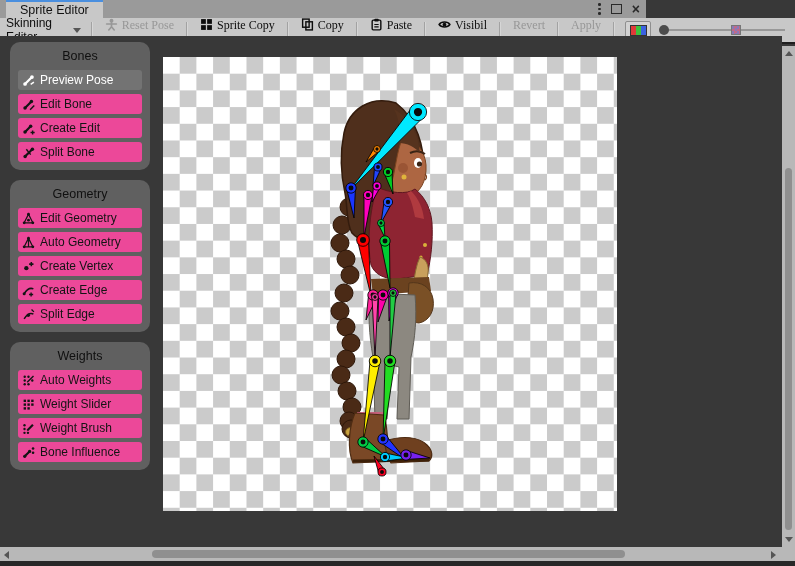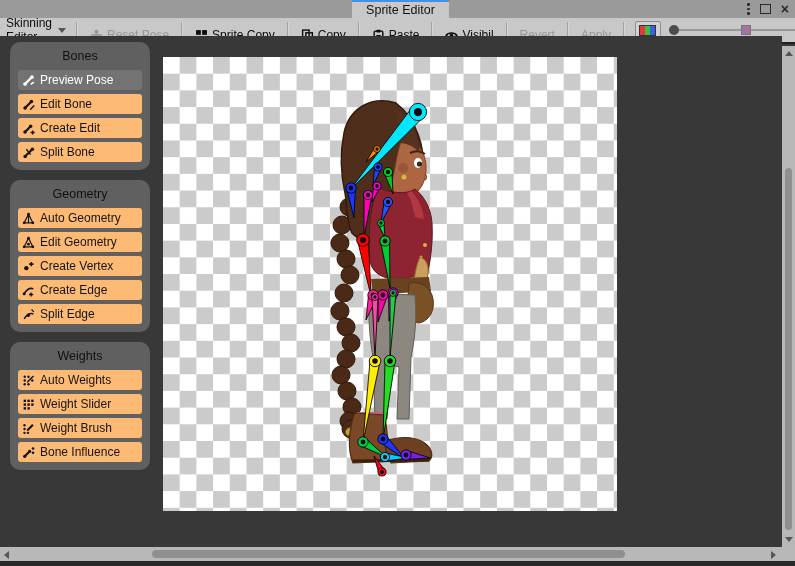--- a/index.html
+++ b/index.html
@@ -2,35 +2,35 @@
 <html><head>
 <meta charset="utf-8">
 <style>
   html,body{margin:0;padding:0;background:#222;}
   #window{
     position:relative;width:795px;height:566px;overflow:hidden;
     font-family:"Liberation Sans",sans-serif;background:#383838;
     -webkit-font-smoothing:antialiased;
   }
   
-  .tabstrip{position:absolute;left:0;top:0;width:795px;height:18px;background:#9a9a9a;display:flex;align-items:flex-end;justify-content:center;}
+  .tabstrip{position:absolute;left:0;top:0;width:646px;height:18px;background:#9a9a9a;display:flex;align-items:flex-end;}
   .tab{height:16px;margin-left:6px;background:#c8c8c8;border-top:2px solid #4a8fdf;
        display:flex;align-items:center;padding:0 14px;font-size:12.5px;color:#111;}
   .win-controls{position:absolute;right:6px;top:2px;display:flex;align-items:center;gap:10px;height:14px;}
   .dots3{display:flex;flex-direction:column;gap:2px;cursor:default;}
   .dots3 i{width:2.5px;height:2.5px;background:#2a2a2a;border-radius:50%;}
   .maxbox{width:9px;height:8px;border:1.6px solid #2a2a2a;}
   .closex{font-size:14px;line-height:12px;color:#2a2a2a;font-weight:bold;}
   
   .toolbar{position:absolute;left:0;top:18px;width:795px;height:26px;background:#c8c8c8;
            border-bottom:2px solid #1f1f1f;display:flex;align-items:center;font-size:12px;color:#0c0c0c;box-sizing:border-box;}
   .tb-dropdown{display:flex;align-items:center;gap:6px;padding:0 8px 0 6px;height:100%;}
   .caret{width:0;height:0;border-left:4px solid transparent;border-right:4px solid transparent;border-top:5px solid #555;}
   .tb-sep{width:1px;height:17px;background:#a2a2a2;border-right:1px solid #d6d6d6;margin:0 2px;}
-  .tb-btn{display:flex;align-items:flex-end;gap:4px;padding:0 10px;height:100%;white-space:nowrap;}
+  .tb-btn{display:flex;align-items:flex-start;gap:4px;padding:0 10px;height:100%;white-space:nowrap;font-family:Liberation Serif, serif;}
   .tb-btn svg{display:block;}
   .tb-btn.disabled{color:#979797;}
   .tb-right{margin-left:auto;display:flex;align-items:center;}
   .rgb-btn{width:24px;height:16px;background:#d2d2d2;border:1px solid #8f8f8f;border-radius:2px;
            display:flex;align-items:center;justify-content:center;margin:0 8px;}
   .rgb-swatch{width:15px;height:9px;border:1px solid #333;
       background:linear-gradient(90deg,#e03a3a 0 33%,#3ec23e 33% 66%,#3a62e0 66%);}
   .slider{position:relative;width:130px;height:16px;margin-right:6px;}
   .slider .track{position:absolute;left:4px;right:4px;top:7px;height:2px;background:#989898;}
   .slider .thumb{position:absolute;left:0;top:3px;width:10px;height:10px;border-radius:50%;background:#4c4c4c;}
@@ -41,21 +41,21 @@
   
   .canvas{position:absolute;left:163px;top:21px;width:454px;height:454px;
      background:conic-gradient(#cbcbcb 0 25%, #ffffff 0 50%, #cbcbcb 0 75%, #ffffff 0);
      background-size:33.4px 33.4px;}
   .canvas svg{position:absolute;left:0;top:0;}
   
   .panel{position:absolute;left:10px;width:140px;background:#606060;border-radius:10px;
          padding:5px 8px 4px 8px;box-sizing:border-box;}
   .panel-title{text-align:center;font-size:12.5px;color:#101010;margin:2px 0 7px 0;}
   .p-btn{display:flex;align-items:center;gap:5px;height:20px;margin-bottom:4px;border-radius:3px;
-         background:#fdba74;color:#141414;font-size:12px;padding:0 4px;}
+         background:#ec4899;color:#141414;font-size:12px;padding:0 4px;}
   .p-btn svg{flex:0 0 auto;}
   .p-btn.selected{background:#737373;color:#ffffff;}
   
   .vscroll{position:absolute;right:0;top:46px;width:13px;height:501px;background:#b8b8b8;}
   .vscroll .thumb{position:absolute;left:3px;top:122px;width:7px;height:362px;background:#8f8f8f;border-radius:4px;}
   .arr{position:absolute;width:0;height:0;}
   .arr.up{left:3px;top:5px;border-left:4px solid transparent;border-right:4px solid transparent;border-bottom:5px solid #555;}
   .arr.down{left:3px;bottom:5px;border-left:4px solid transparent;border-right:4px solid transparent;border-top:5px solid #555;}
   .hscroll{position:absolute;left:0;top:547px;width:782px;height:14px;background:#b8b8b8;}
   .hscroll .thumb{position:absolute;left:152px;top:3px;width:473px;height:8px;background:#8f8f8f;border-radius:4px;}
@@ -380,36 +380,36 @@
               <circle cx="9.6" cy="2.9" r="1.6" fill="currentColor"></circle>
               <path d="M4 3 L8 8" stroke="currentColor" stroke-width="1.3"></path>
             </svg>
             <span>Split Bone</span>
           </div>
         </div>
         <div class="panel" style="top: 144px;">
           <div class="panel-title">Geometry</div>
           <div class="p-btn">
             <svg width="13" height="13" viewBox="0 0 12 12">
-              <path d="M2 10 L6 2 L10 10 Z M6 2 L6 10" fill="none" stroke="currentColor" stroke-width="1.1"></path>
-              <circle cx="2" cy="10" r="1.3" fill="currentColor"></circle>
-              <circle cx="6" cy="2" r="1.3" fill="currentColor"></circle>
-              <circle cx="10" cy="10" r="1.3" fill="currentColor"></circle>
-            </svg>
-            <span>Auto Geometry</span>
-          </div>
-          <div class="p-btn">
-            <svg width="13" height="13" viewBox="0 0 12 12">
               <path d="M2 10 L6 2 L10 10 Z" fill="none" stroke="currentColor" stroke-width="1.1"></path>
               <circle cx="2" cy="10" r="1.3" fill="currentColor"></circle>
               <circle cx="6" cy="2" r="1.3" fill="currentColor"></circle>
               <circle cx="10" cy="10" r="1.3" fill="currentColor"></circle>
               <circle cx="6" cy="7.5" r="1.3" fill="currentColor"></circle>
             </svg>
             <span>Edit Geometry</span>
+          </div>
+          <div class="p-btn">
+            <svg width="13" height="13" viewBox="0 0 12 12">
+              <path d="M2 10 L6 2 L10 10 Z M6 2 L6 10" fill="none" stroke="currentColor" stroke-width="1.1"></path>
+              <circle cx="2" cy="10" r="1.3" fill="currentColor"></circle>
+              <circle cx="6" cy="2" r="1.3" fill="currentColor"></circle>
+              <circle cx="10" cy="10" r="1.3" fill="currentColor"></circle>
+            </svg>
+            <span>Auto Geometry</span>
           </div>
           <div class="p-btn">
             <svg width="13" height="13" viewBox="0 0 12 12">
               <circle cx="4" cy="7.5" r="2" fill="currentColor"></circle>
               <path d="M8.6 1.8 V5.8 M6.6 3.8 H10.6" stroke="currentColor" stroke-width="1.4"></path>
             </svg>
             <span>Create Vertex</span>
           </div>
           <div class="p-btn">
             <svg width="13" height="13" viewBox="0 0 12 12">

